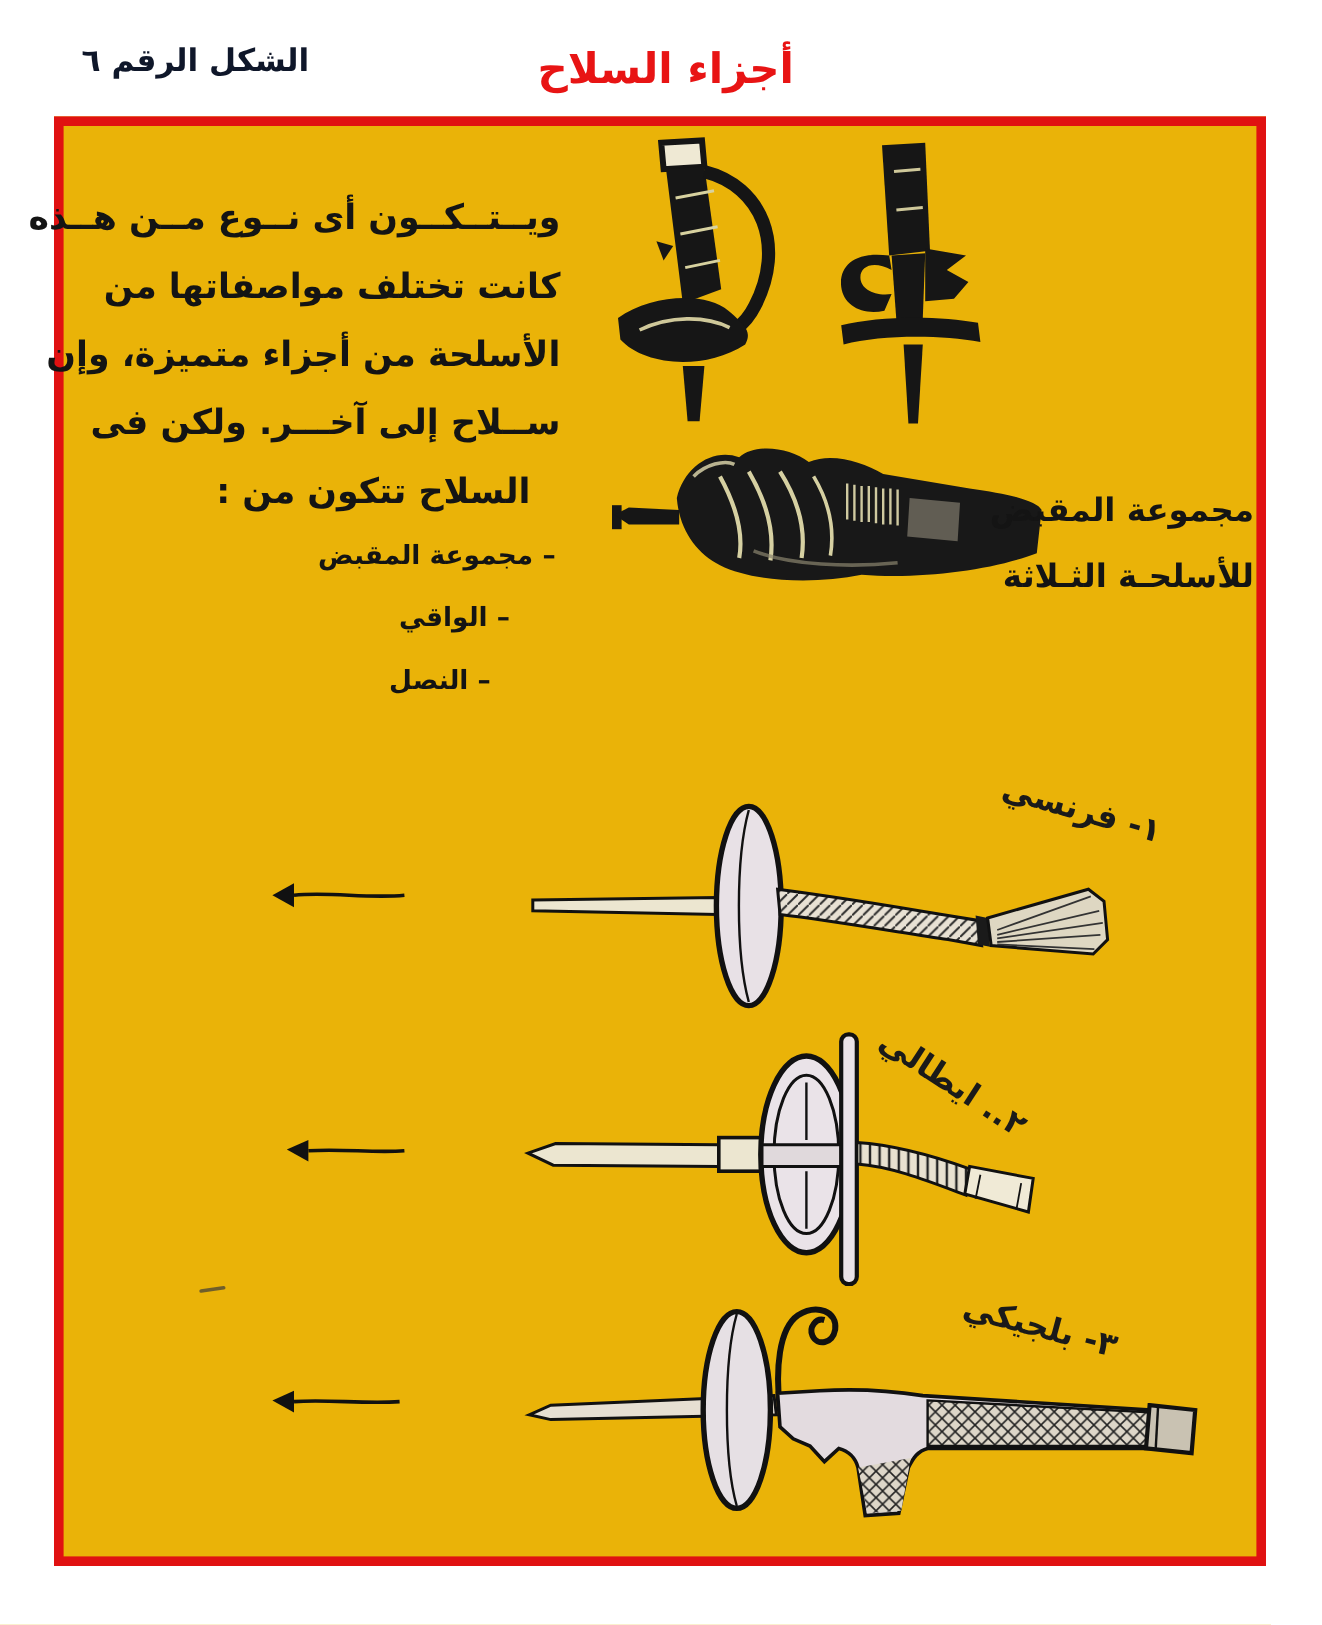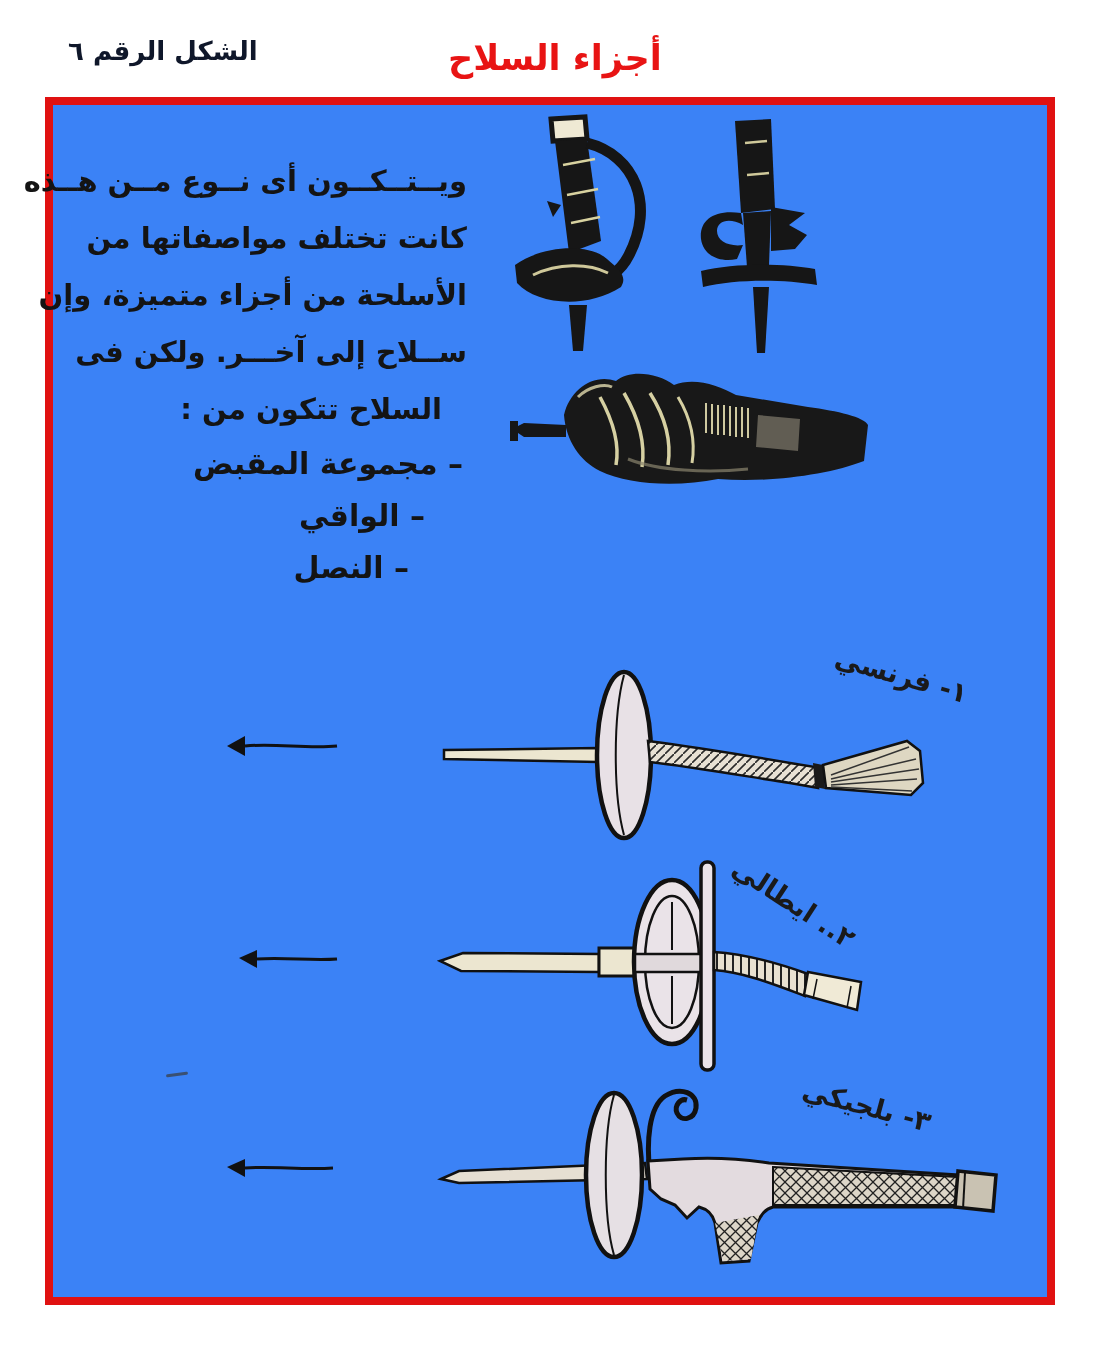--- a/index.html
+++ b/index.html
@@ -21,35 +21,35 @@
   .hdr-red {
     position:absolute; left:448px; top:38px;
     font-size:35px; font-weight:bold; color:#e81414;
     direction:rtl; white-space:nowrap;
   }
 
   
   .panel {
     position:absolute; left:45px; top:97px;
     width:1010px; height:1208px;
-    background:#3b82f6;
+    background:#eab308;
     border:8px solid #e01111;
   }
 
   
   .para {
     position:absolute; left:22px; top:48px; width:392px;
     direction:rtl; text-align:right;
     color:#141414;
   }
   .para .pline {
     font-size:29px; font-weight:bold; line-height:57px; white-space:nowrap;
   }
   .para .bline {
-    font-size:30px; font-weight:bold; line-height:52px; white-space:nowrap;
+    font-size:22px; font-weight:bold; line-height:52px; white-space:nowrap;
   }
   .pr25 { padding-left:0; padding-right:25px; }
   .pr05 { padding-right:4px; }
   .pr42 { padding-right:42px; }
   .pr58 { padding-right:58px; }
 
   
   .grip-caption {
     position:absolute; left:800px; top:293px; width:192px;
     direction:rtl; text-align:right; color:#141414;
@@ -138,20 +138,24 @@
           <line x1="216" y1="42" x2="216" y2="72"></line>
         <line x1="222" y1="43" x2="222" y2="73"></line>
           <line x1="228" y1="44" x2="228" y2="74"></line>
         <line x1="234" y1="44" x2="234" y2="74"></line>
           <line x1="240" y1="45" x2="240" y2="75"></line>
       </g>
       <polygon points="250,52 292,56 290,88 248,84" fill="#6e6a5e" opacity="0.85"></polygon>
       <path d="M120,96 C150,108 200,110 240,106" stroke="#8a856e" stroke-width="3" fill="none" opacity="0.7"></path>
     </svg>
 
+    <div class="grip-caption">
+      <div>مجموعة المقبض</div>
+      <div>للأسلحـة الثـلاثة</div>
+    </div>
 
     <svg class="illus" style="left:162px; top:550px;" width="730" height="200" viewBox="0 0 730 200">
       <defs>
         <pattern id="w1hatch" width="9" height="9" patternUnits="userSpaceOnUse">
           <rect width="9" height="9" fill="#e8e1d4"></rect>
           <path d="M0,9 L9,0" stroke="#2a2a2a" stroke-width="1.6"></path>
         </pattern>
       </defs>
       <g>
         <polygon points="12,91 30,81 30,101" fill="#111"></polygon>

